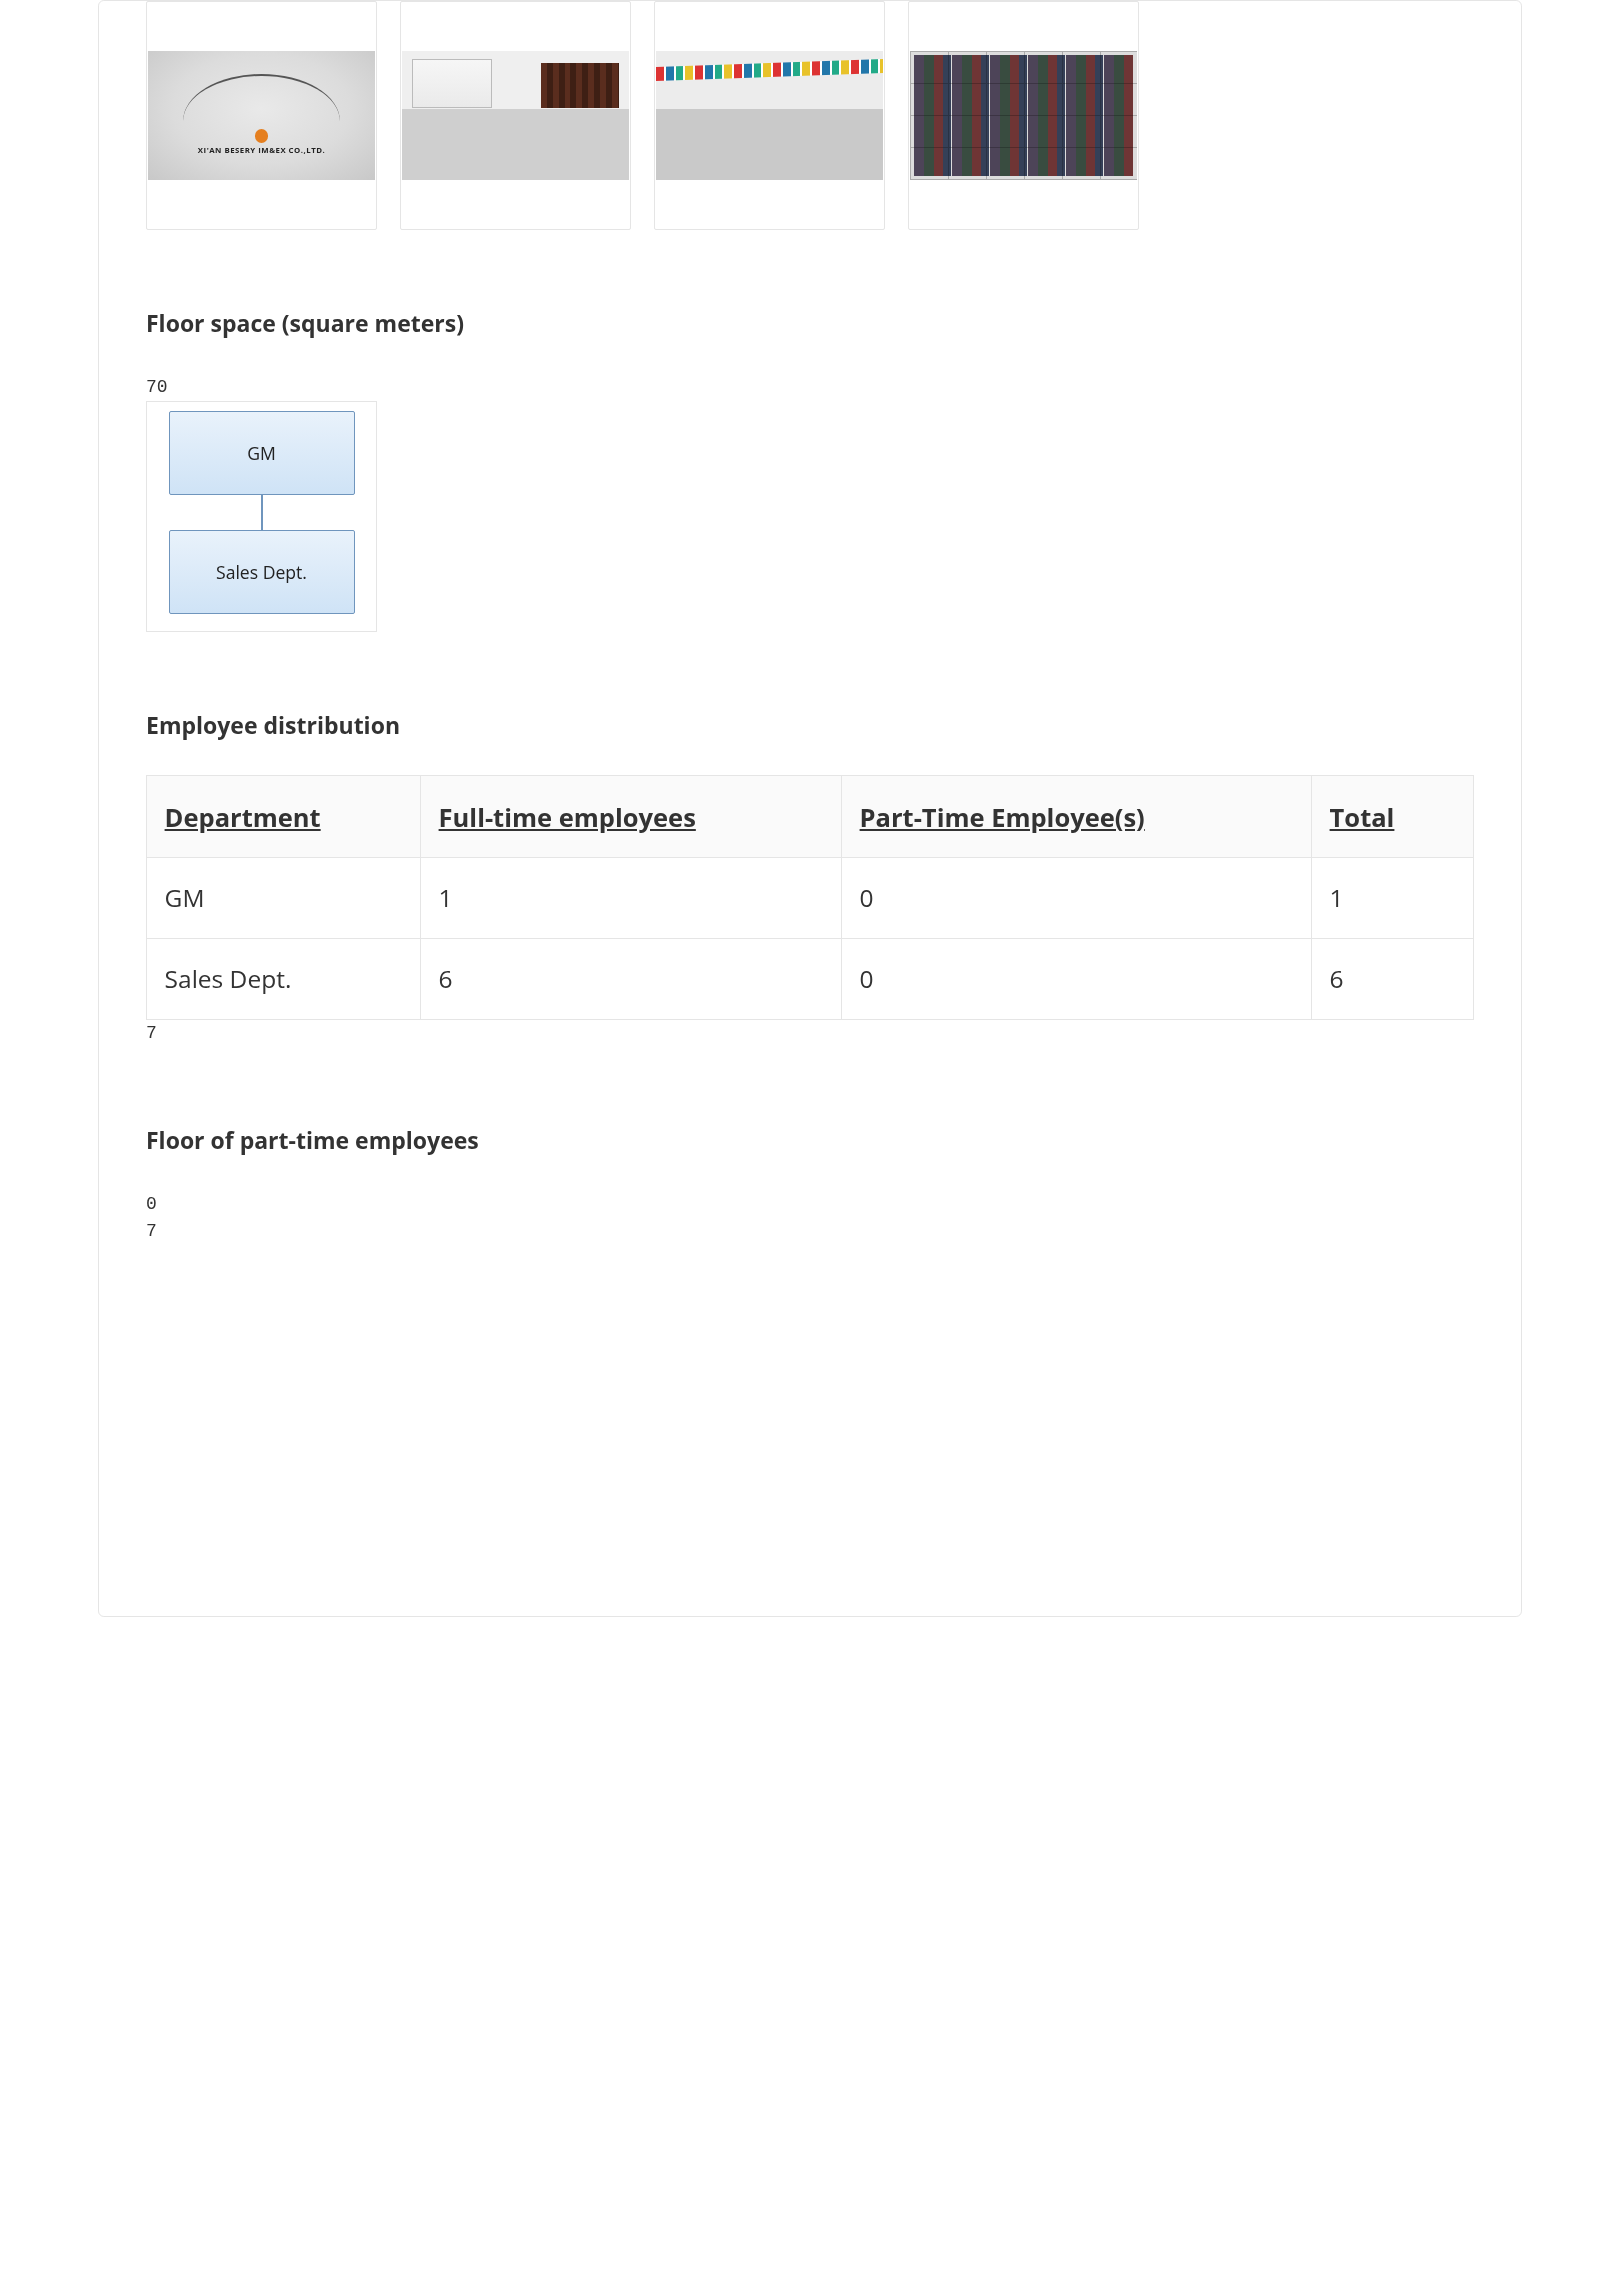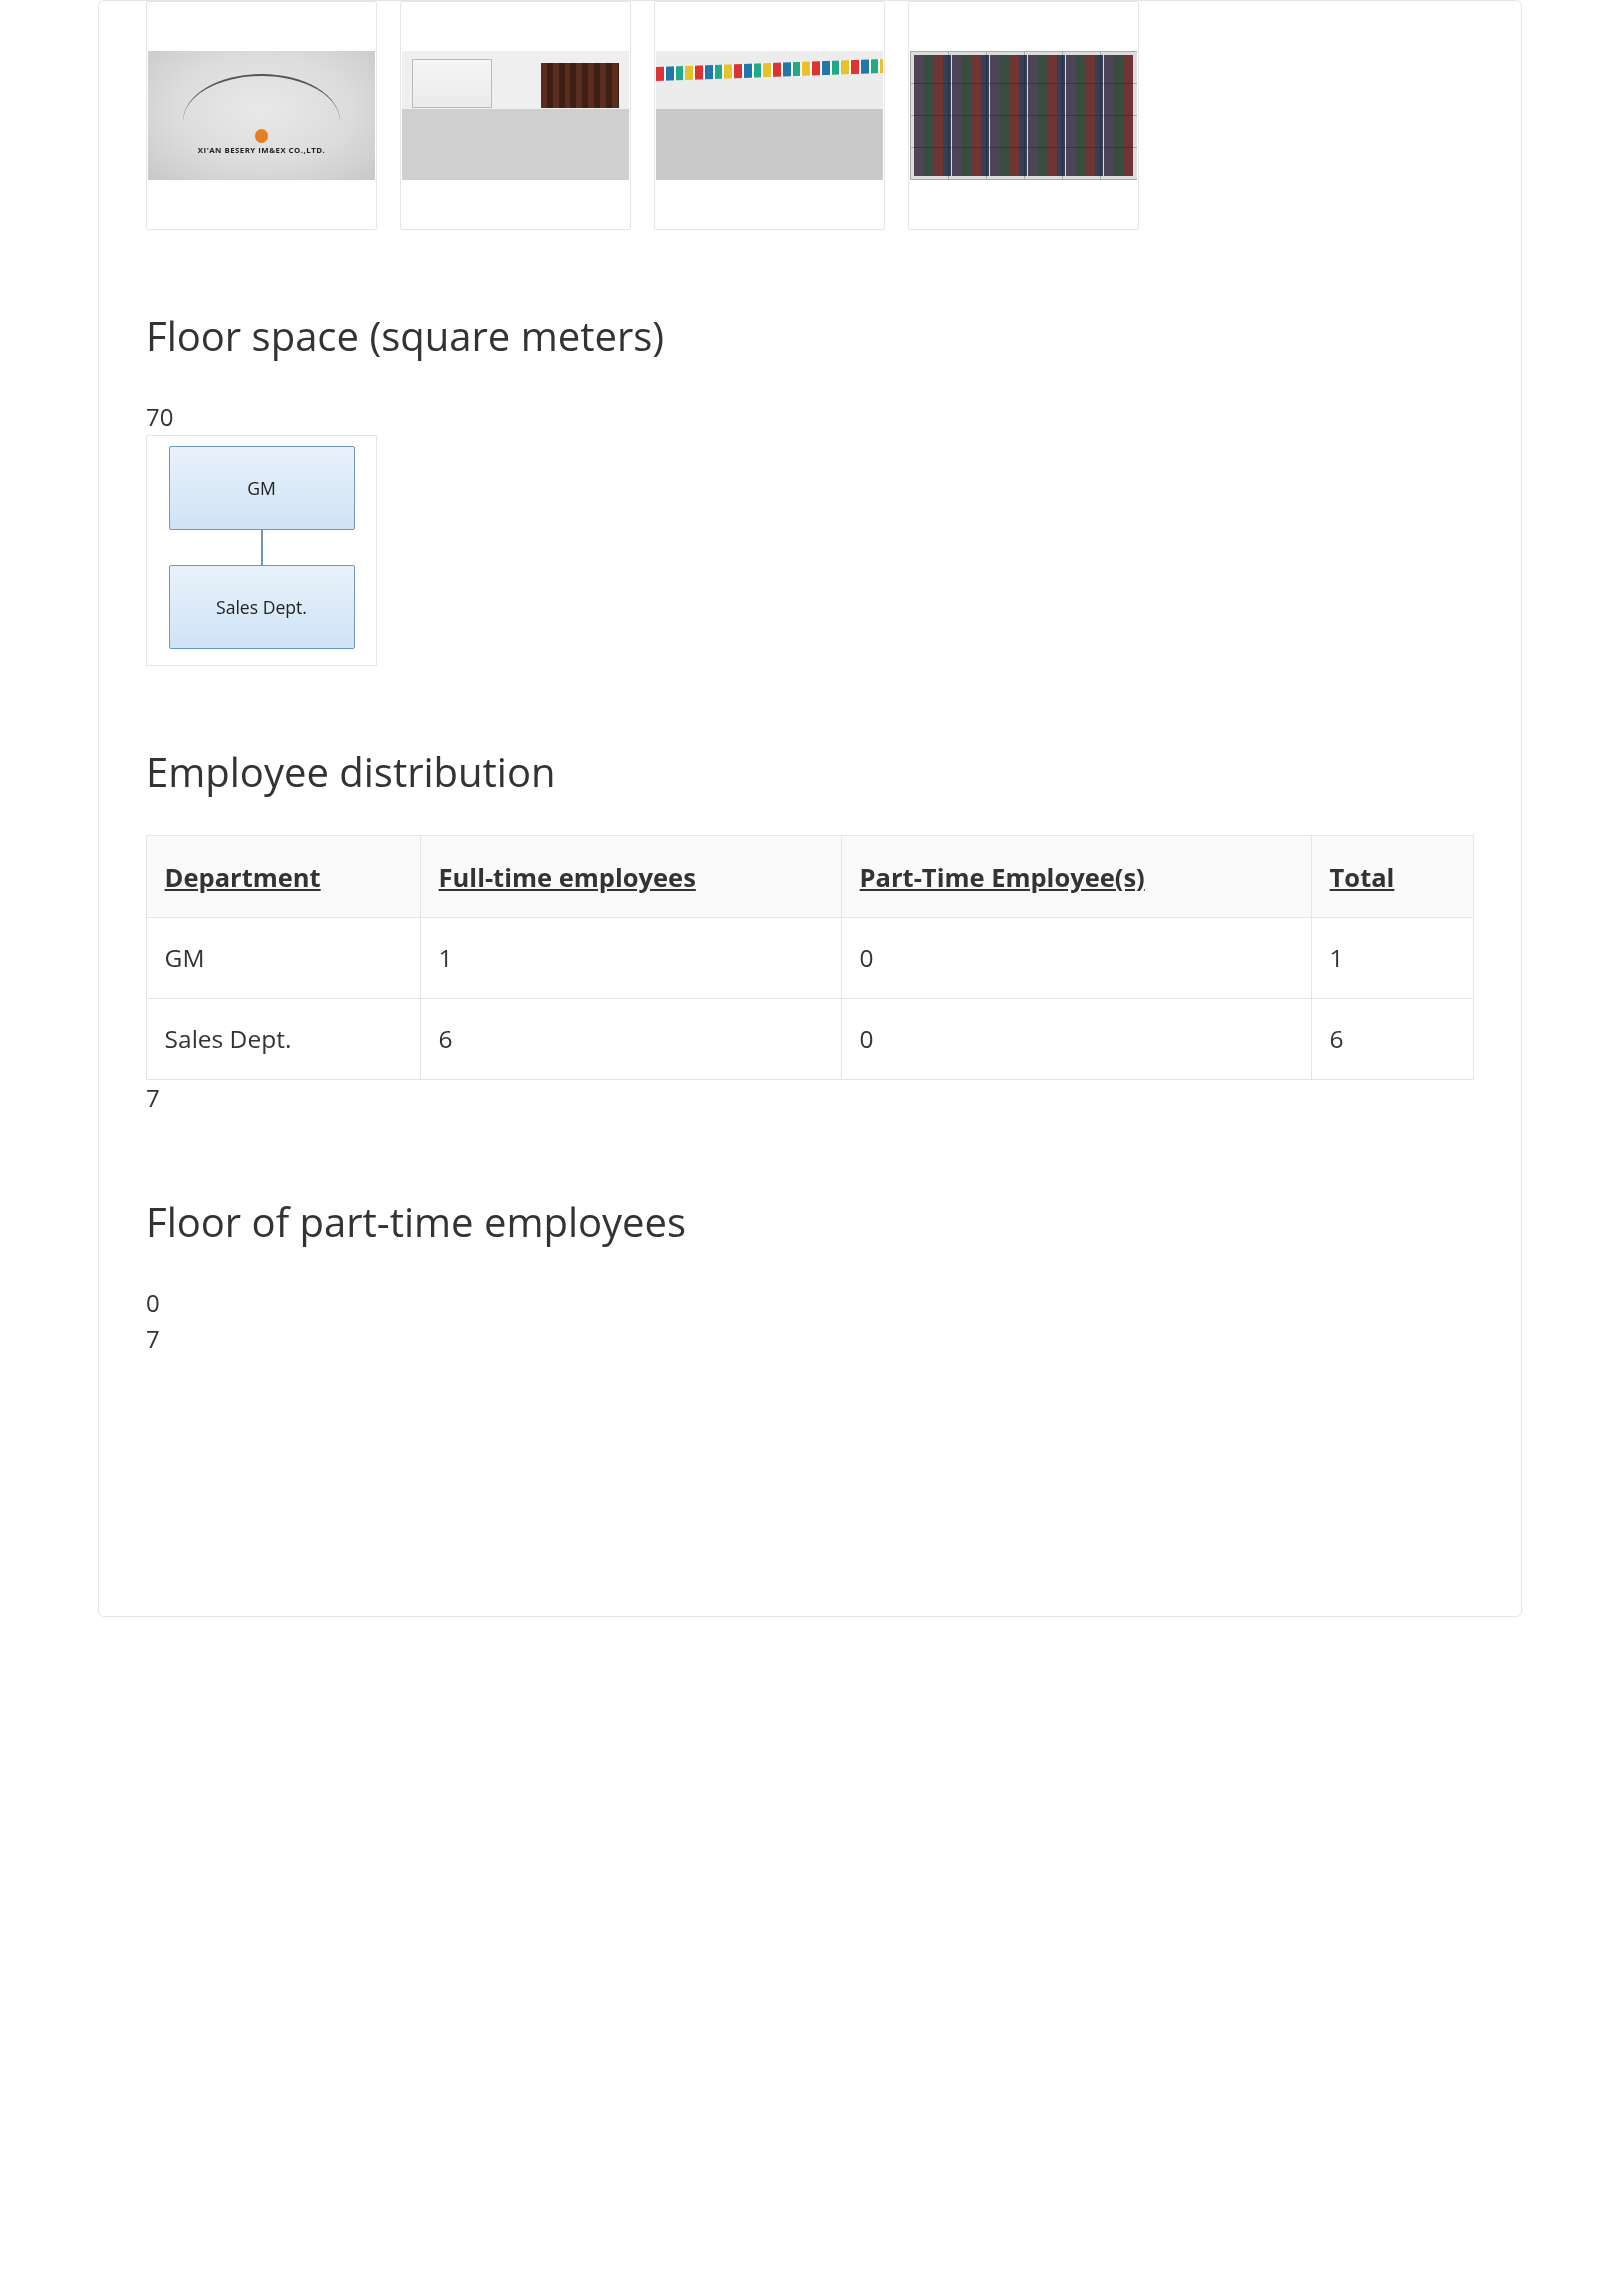--- a/index.html
+++ b/index.html
@@ -110,29 +110,30 @@
     .photo-d .books {
       position:absolute; inset:3.9px;
       background:
         repeating-linear-gradient(90deg,
           #3b2f4a 0 9.8px, #203a2a 9.8px 19.6px, #6a1b1b 19.6px 29px, #1b2a4a 29px 37px, transparent 37px 38px);
       mix-blend-mode: multiply;
       opacity: 0.85;
     }
 
     h3.section {
-      font-weight: 400;
-      font-size: 40px;
+      font-weight: 700;
+      font-size: 23px;
       color: #333333;
       margin-top: 76px;
       margin-bottom: 33px;
     }
     .value {
-      font-size: 24px;
-      color: #333333;
+      font-size: 18px;
+      color: #333333;
+      font-family: Liberation Mono, monospace;
     }
 
     
     .orgchart {
       width: 231px;
       height: 231px;
       border: 1px solid #e5e5e5;
       background: #ffffff;
       position: relative;
       display: flex;

